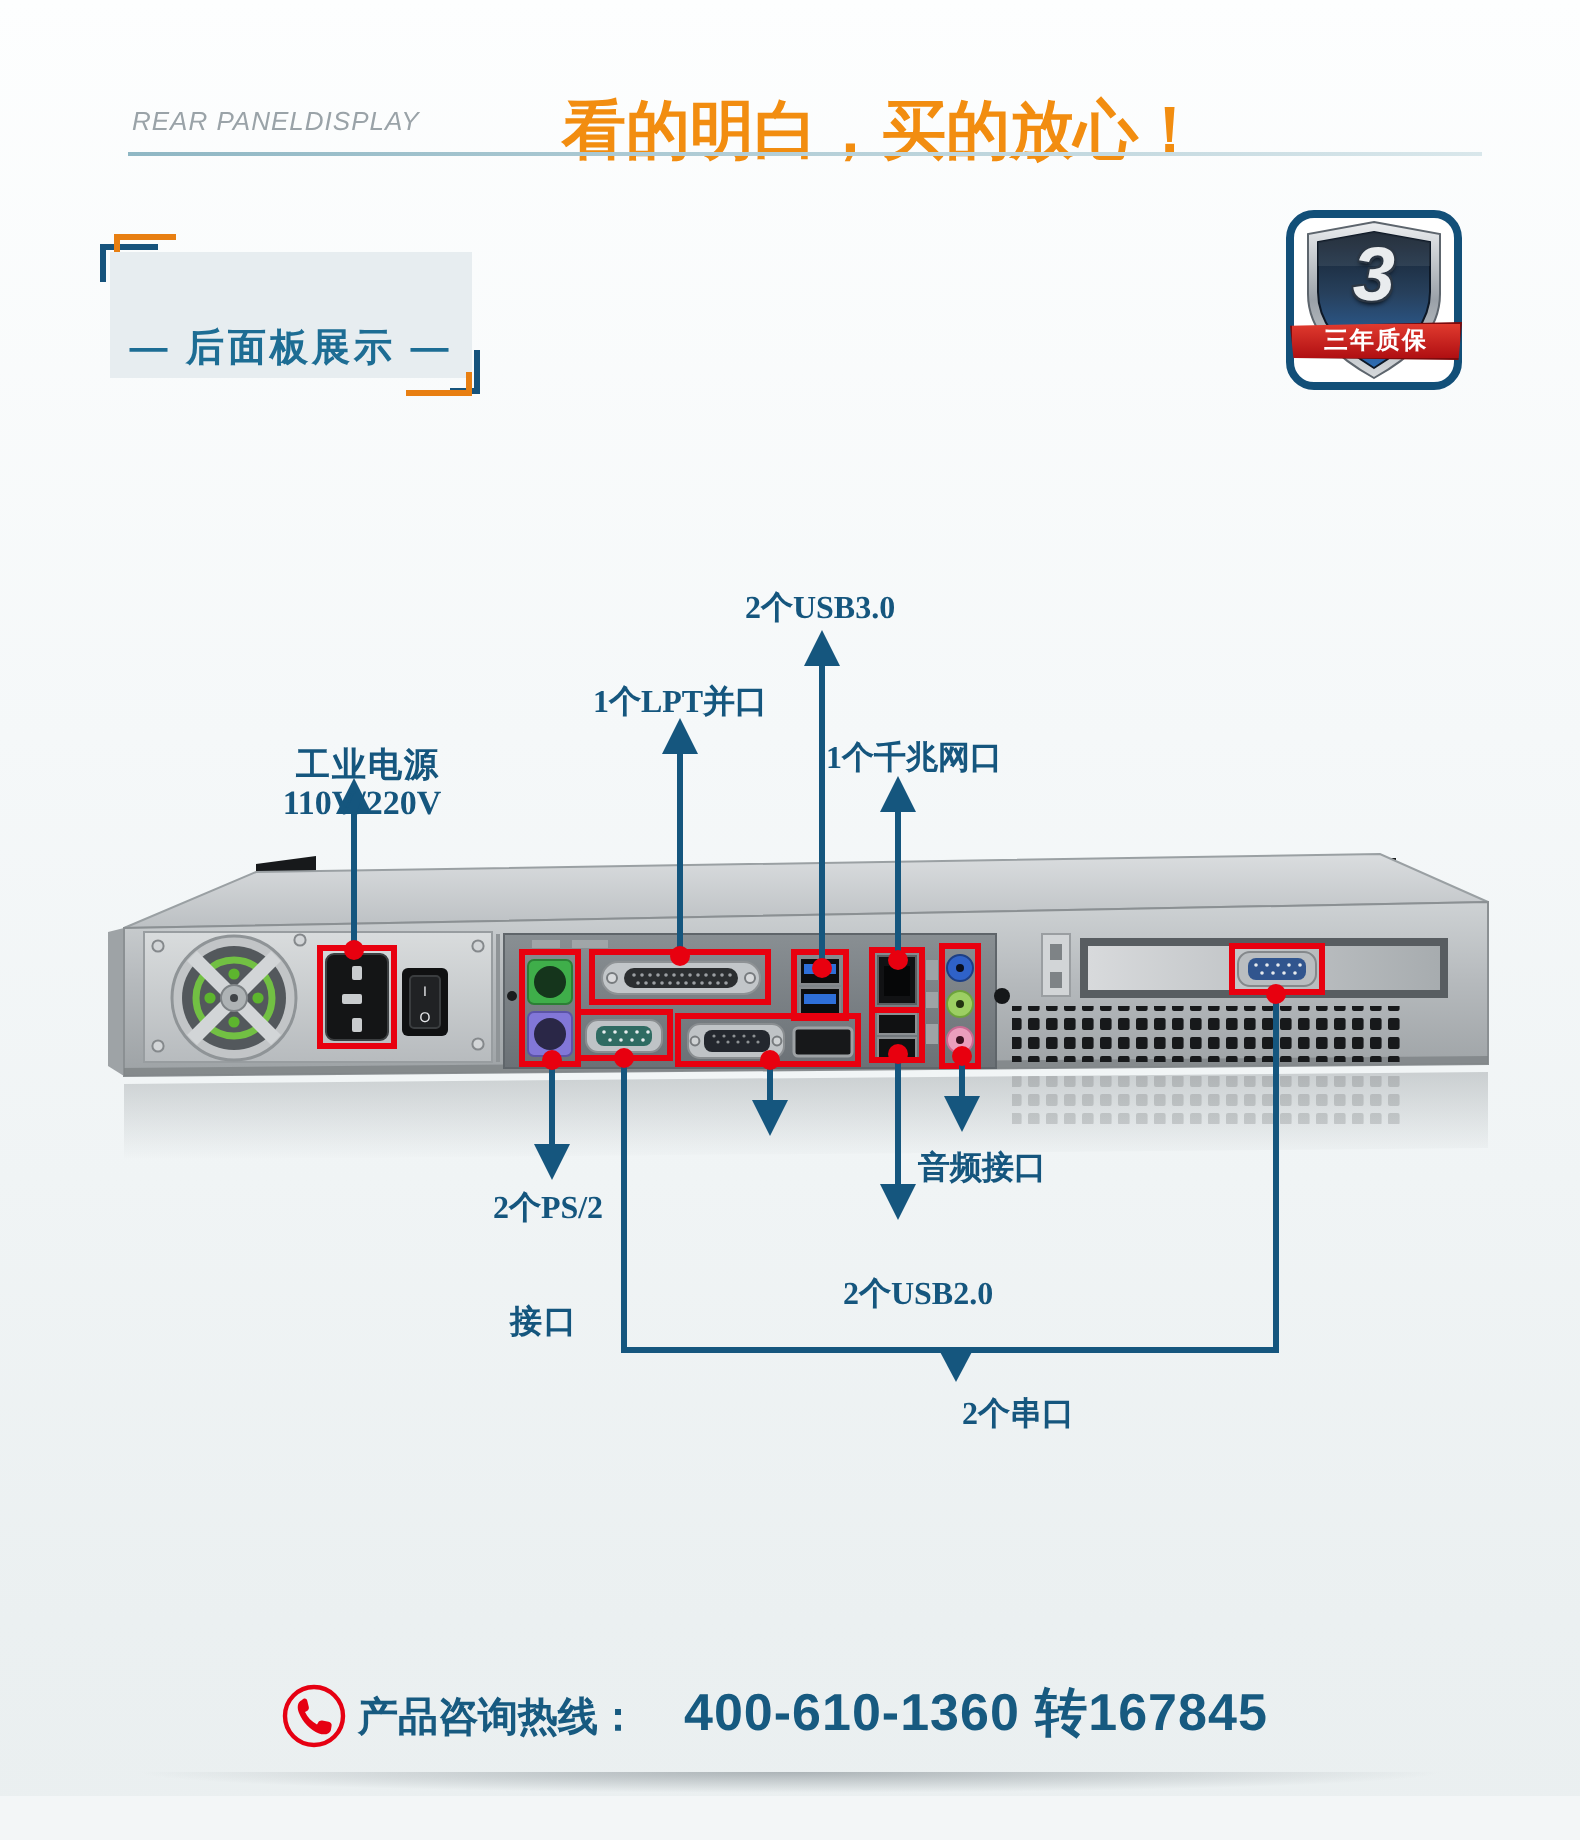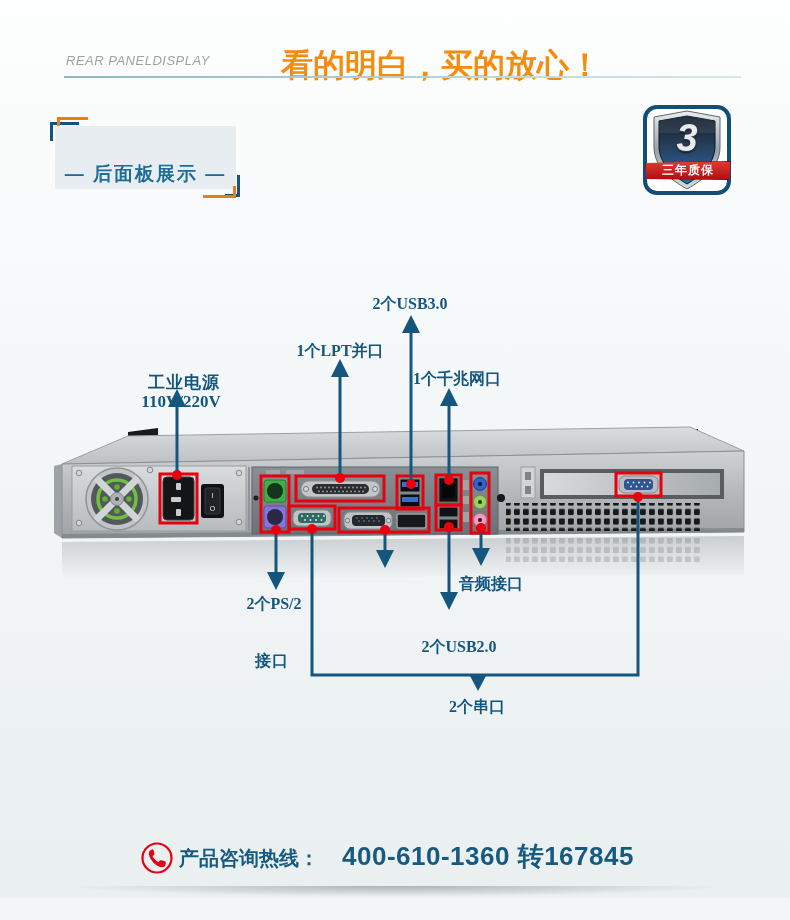--- a/index.html
+++ b/index.html
@@ -370,21 +370,21 @@
 
   <div class="ann big" style="left:131px;top:344px;width:100px;margin-top:48px;">110V/220V</div>
   <div class="ann big" style="left:134px;top:371px;width:100px;letter-spacing:1px;">工业电源</div>
   <div class="ann" style="left:280px;top:341px;width:120px;">1个LPT并口</div>
   <div class="ann" style="left:350px;top:294px;width:120px;">2个USB3.0</div>
   <div class="ann" style="left:407px;top:369px;width:100px;">1个千兆网口</div>
   <div class="ann" style="left:224px;top:594px;width:100px;">2个PS/2</div>
   <div class="ann" style="left:222px;top:617px;width:100px;letter-spacing:1px;margin-top:34px;">接口</div>
   <div class="ann" style="left:441px;top:574px;width:100px;">音频接口</div>
   <div class="ann" style="left:399px;top:612px;width:120px;margin-top:25px;">2个USB2.0</div>
-  <div class="ann" style="left:417px;top:697px;width:120px;">2个串口</div>
+  <div class="ann" style="left:417px;top:697px;width:120px;text-align:right;">2个串口</div>
 
   <div class="abs phone">
     <svg width="34" height="34" viewBox="0 0 34 34">
       <circle cx="17" cy="17" r="14.5" fill="none" stroke="#e60012" stroke-width="2.2"></circle>
       <path d="M11,9 c-2.5,1 -2.5,4 -1.5,6.5 c1.8,4.5 5.5,8.5 10,10.2 c2.5,1 5.5,0.5 6,-2 l0.3,-1.8 c0.2,-1 -0.5,-1.8 -1.5,-2 l-3.2,-0.6 c-0.8,-0.15 -1.6,0.2 -2,0.9 l-0.6,1 c-2.6,-1.3 -4.8,-3.5 -6,-6.2 l1,-0.5 c0.7,-0.4 1.1,-1.2 0.9,-2 l-0.8,-3.2 c-0.25,-1 -1.3,-1.6 -2.6,-0.3" fill="#e60012"></path>
     </svg>
   </div>
   <div class="abs hot-label">产品咨询热线：</div>
   <div class="abs hot-number">400-610-1360 转167845</div>
 

